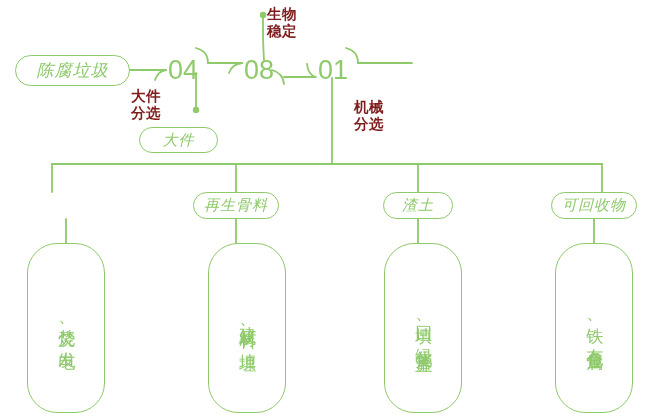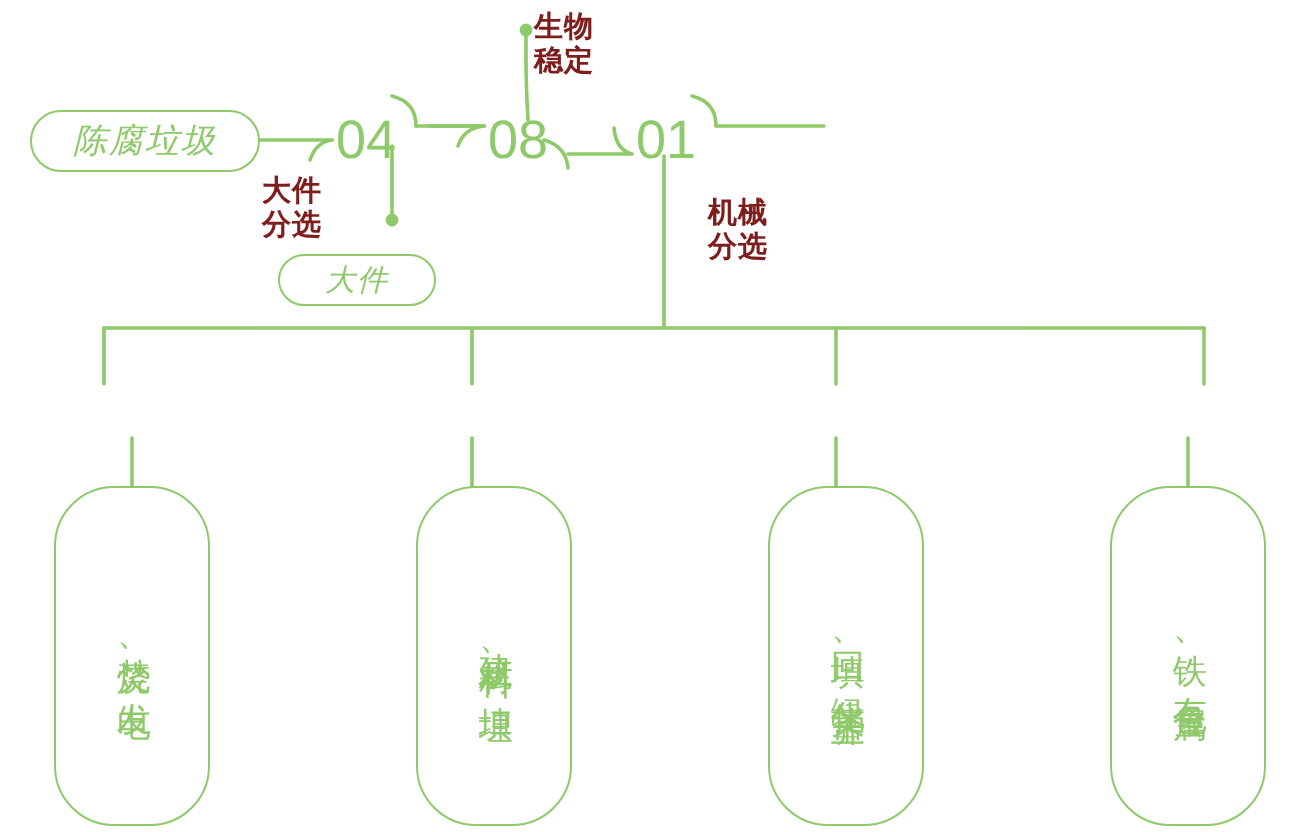--- a/index.html
+++ b/index.html
@@ -176,20 +176,29 @@
 分选</div>
   <div class="anno anno-bio">生物
 稳定</div>
   <div class="anno anno-mech">机械
 分选</div>
 
   <div class="pill bulky">
     <span>大件</span>
   </div>
 
+  <div class="pill cat cat-1">
+    <span>再生骨料</span>
+  </div>
+  <div class="pill cat cat-2">
+    <span>渣土</span>
+  </div>
+  <div class="pill cat cat-3">
+    <span>可回收物</span>
+  </div>
 
   <div class="vbox vbox-0">
     <div class="vtext">焚烧、发电</div>
   </div>
   <div class="vbox vbox-1">
     <div class="vtext">建筑材料、填埋</div>
   </div>
   <div class="vbox vbox-2">
     <div class="vtext">回填、绿化营养土</div>
   </div>

